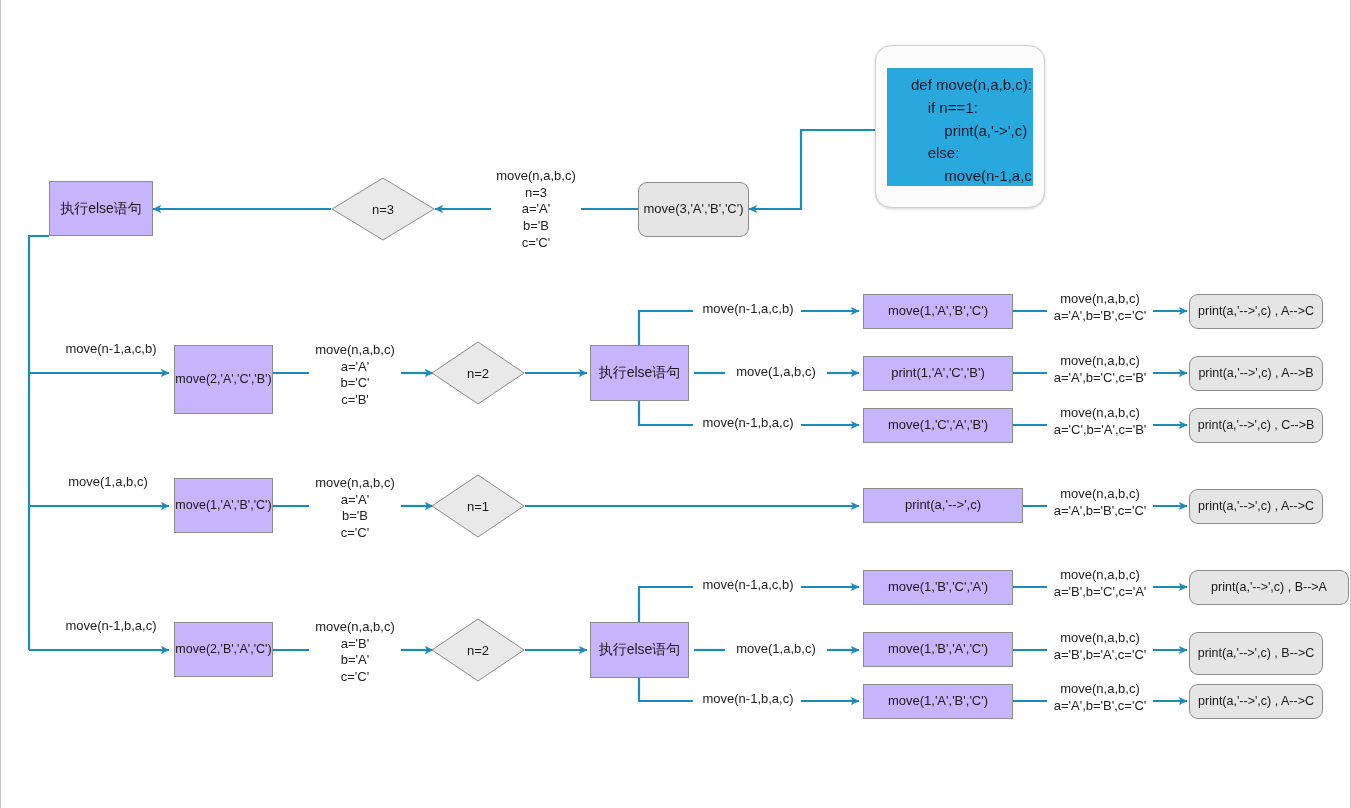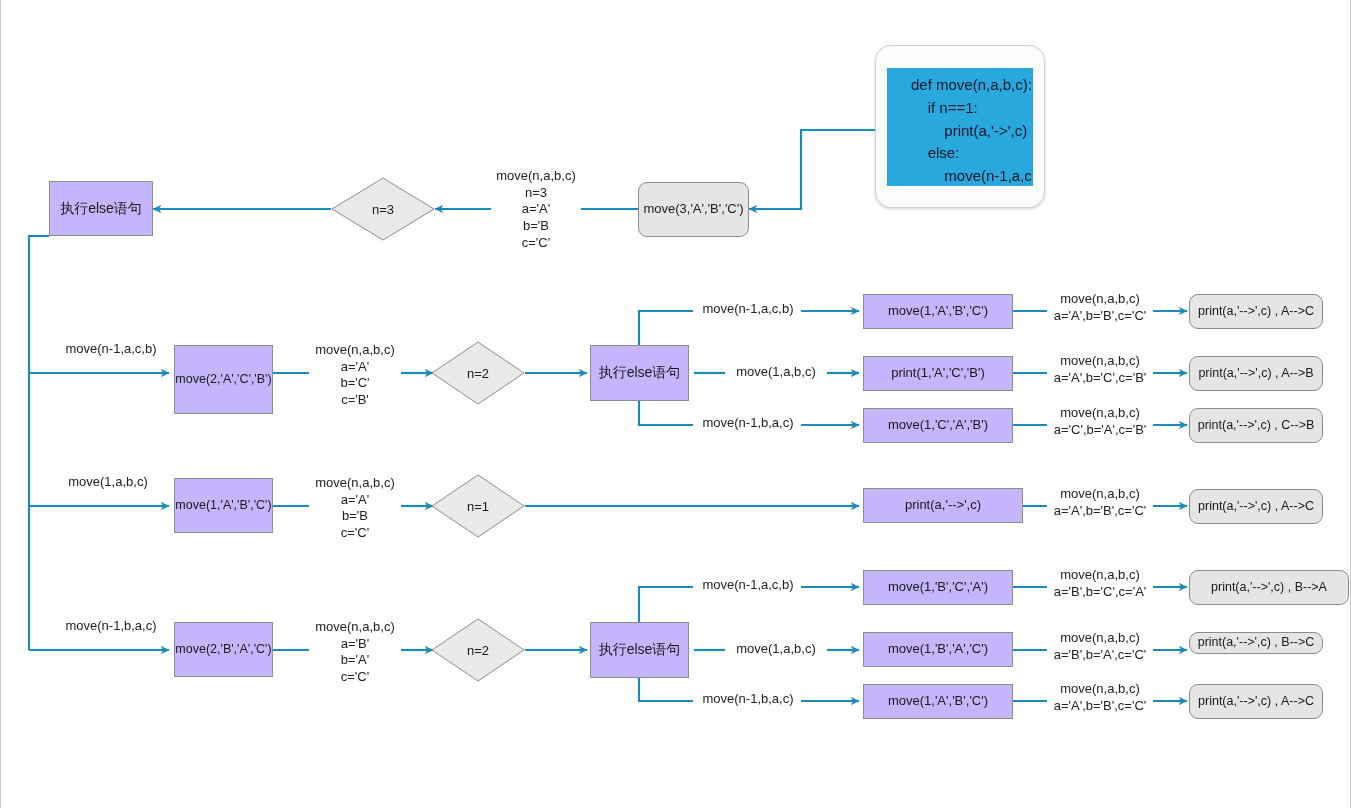--- a/index.html
+++ b/index.html
@@ -275,21 +275,21 @@
   <div class="edge-label" style="left:694px; top:577px; width:106px;">move(n-1,a,c,b)</div>
   <div class="node rect" style="left:862px; top:570px; width:150px; height:35px;">move(1,'B','C','A')</div>
   <div class="edge-label" style="left:1046px; top:567px; width:106px;">move(n,a,b,c)
 a='B',b='C',c='A'</div>
   <div class="node round" style="left:1188px; top:570px; width:160px; height:35px; font-size:12.5px;">print(a,'--&gt;',c) , B--&gt;A</div>
 
   <div class="edge-label" style="left:726px; top:641px; width:98px;">move(1,a,b,c)</div>
   <div class="node rect" style="left:862px; top:632px; width:150px; height:35px;">move(1,'B','A','C')</div>
   <div class="edge-label" style="left:1046px; top:630px; width:106px;">move(n,a,b,c)
 a='B',b='A',c='C'</div>
-  <div class="node round" style="left:1188px; top:632px; width:134px; height:22px; font-size:12.5px;">print(a,'--&gt;',c) , B--&gt;C</div>
+  <div class="node round" style="left:1188px; top:632px; width:134px; height:43px; font-size:12.5px;">print(a,'--&gt;',c) , B--&gt;C</div>
 
   <div class="edge-label" style="left:694px; top:691px; width:106px;">move(n-1,b,a,c)</div>
   <div class="node rect" style="left:862px; top:684px; width:150px; height:35px;">move(1,'A','B','C')</div>
   <div class="edge-label" style="left:1046px; top:681px; width:106px;">move(n,a,b,c)
 a='A',b='B',c='C'</div>
   <div class="node round" style="left:1188px; top:684px; width:134px; height:35px; font-size:12.5px;">print(a,'--&gt;',c) , A--&gt;C</div>
 
 </div>
 
 </body></html>

